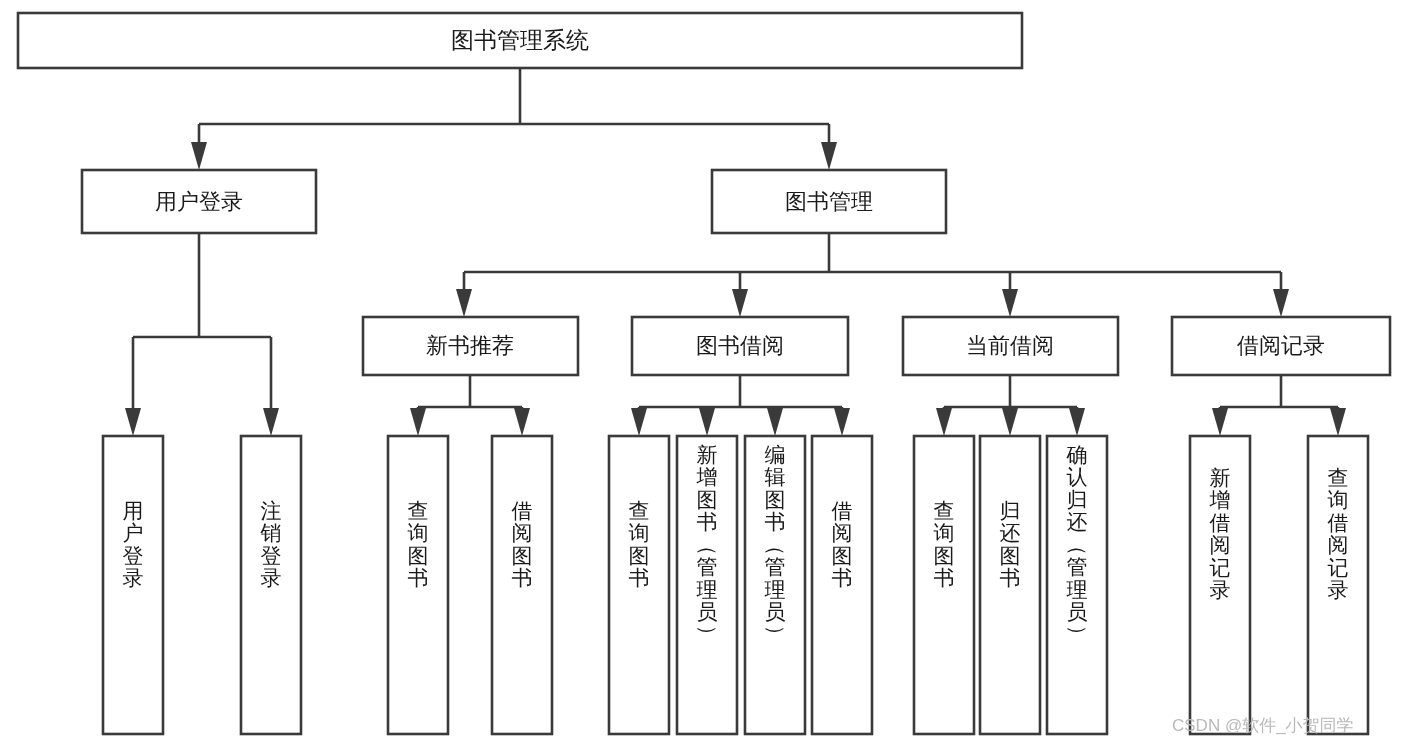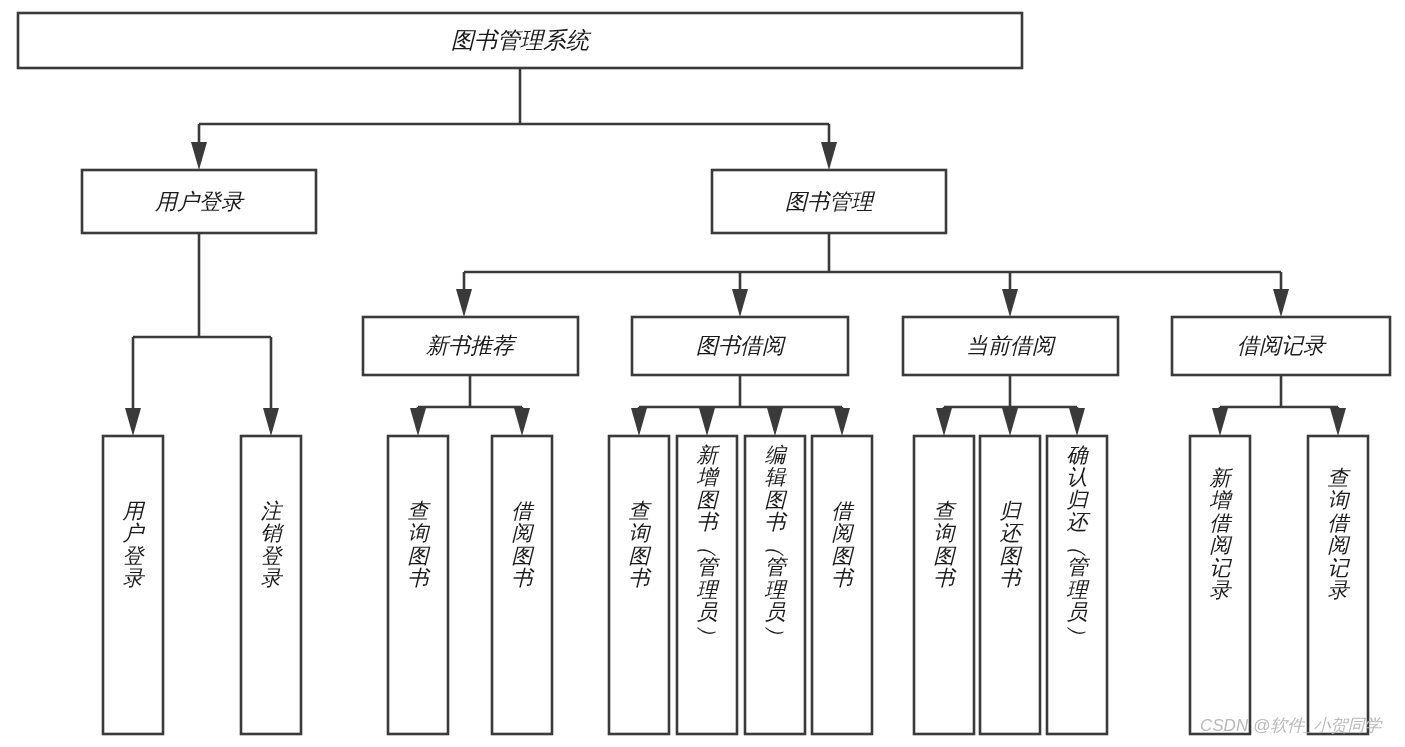--- a/index.html
+++ b/index.html
@@ -11,21 +11,20 @@
     width: 1405px;
     height: 747px;
     font-family: "Liberation Sans", "DejaVu Sans", sans-serif;
     overflow: hidden;
   }
   #diagram-root {
     position: relative;
     width: 1405px;
     height: 747px;
     background: #ffffff;
-    font-style: italic;
   }
   svg.diagram-canvas {
     position: absolute;
     left: 0;
     top: 0;
     width: 1405px;
     height: 747px;
   }
   .node-box {
     fill: #ffffff;
@@ -306,15 +305,15 @@
     </div>
   <div class="leaf-label" style="left:1308px; top:467px; width:60px;">
       <span class="glyph">查</span>
       <span class="glyph">询</span>
       <span class="glyph">借</span>
       <span class="glyph">阅</span>
       <span class="glyph">记</span>
       <span class="glyph">录</span>
     </div>
 
-  <div class="watermark" style="left:1200px; top:714px;">CSDN @软件_小贺同学</div>
+  <div class="watermark" style="left:1172px; top:714px;">CSDN @软件_小贺同学</div>
 
 </div>
 
 </body></html>

